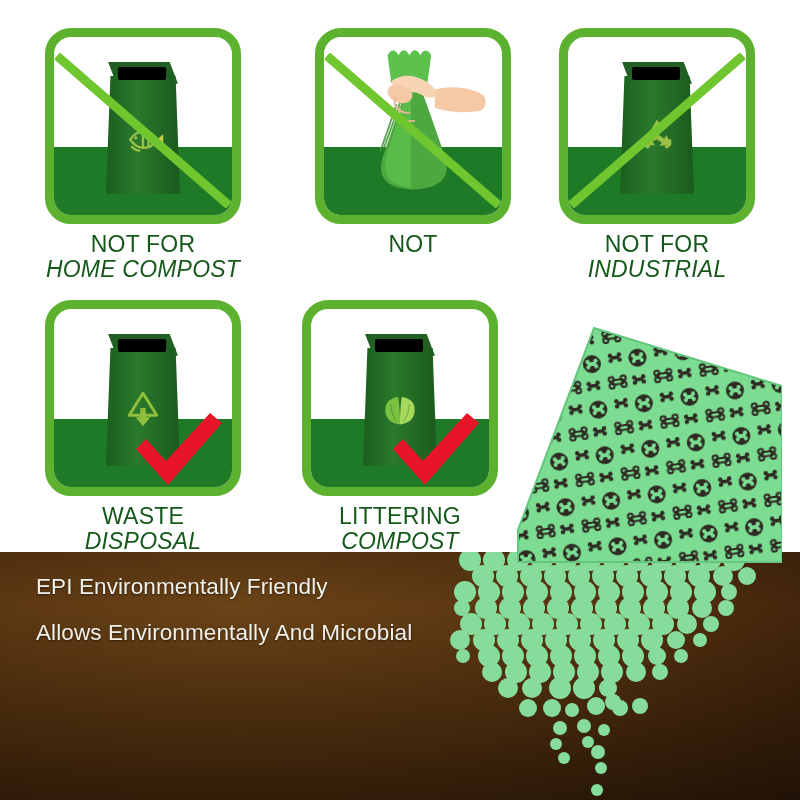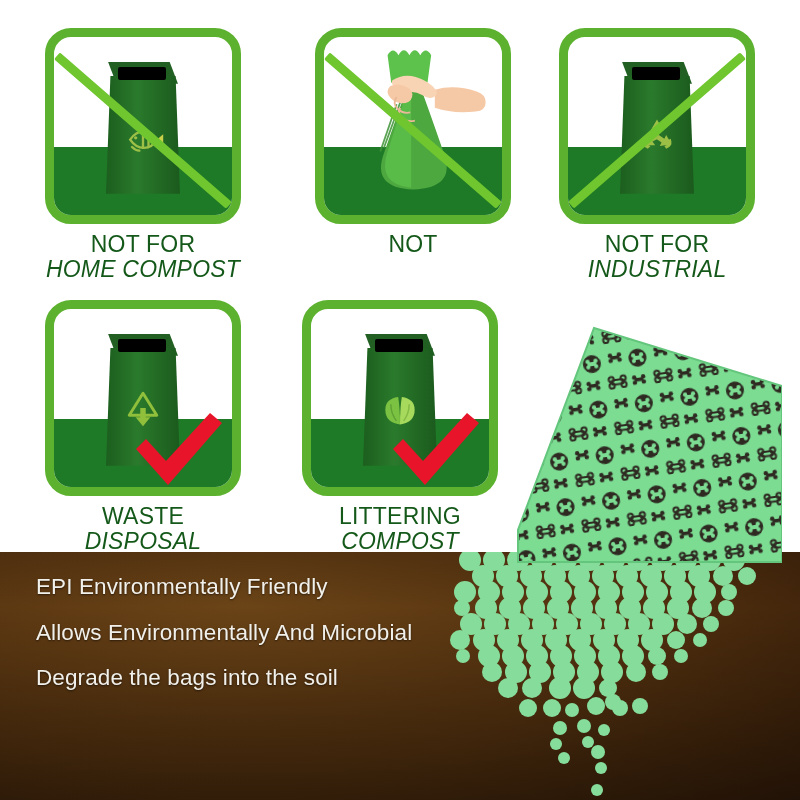--- a/index.html
+++ b/index.html
@@ -416,17 +416,16 @@
             <circle cx="598" cy="200" r="7"></circle>
           <circle cx="601" cy="216" r="6"></circle>
             <circle cx="597" cy="238" r="6"></circle>
         </g>
       </g>
     </svg>
 
     <div id="soil-text">
       <div class="line">EPI Environmentally Friendly</div>
       <div class="line">Allows Environmentally And Microbial</div>
-      <div class="line">Degrade the bags into the soil</div>
     </div>
   </div>
 
 </div>
 
 </body></html>

